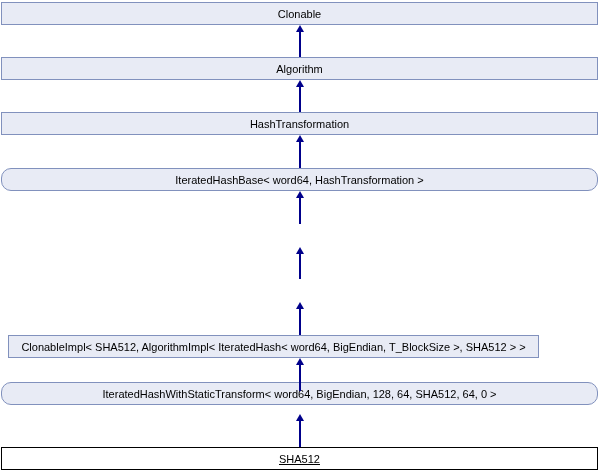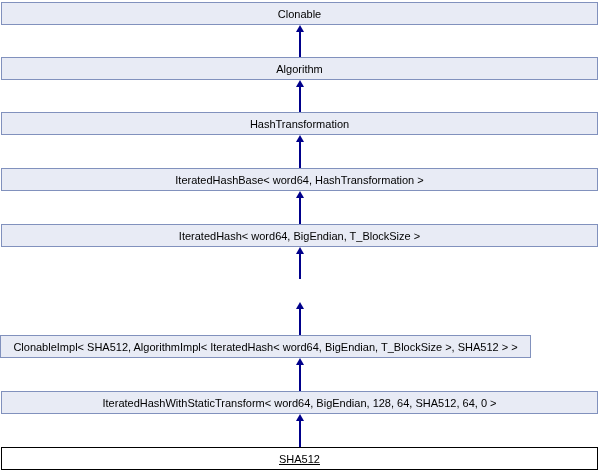--- a/index.html
+++ b/index.html
@@ -34,21 +34,21 @@
     background: var(--node-fill);
     display: flex;
     align-items: center;
     justify-content: center;
     font-size: 11px;
     color: var(--text);
     white-space: nowrap;
     overflow: hidden;
   }
   .node.wide {
-    left: 0;
+    left: 8px;
     width: 531px;
   }
   .node.current {
     border-color: var(--current-node-border);
     background: var(--current-node-fill);
   }
   .node span {
     display: inline-block;
   }
   .arrow {
@@ -82,30 +82,27 @@
 
   <div class="node" style="top:2px;">
     <span>Clonable</span>
   </div>
   <div class="node" style="top:112px;">
     <span>HashTransformation</span>
   </div>
   <div class="node" style="top:57px;">
     <span>Algorithm</span>
   </div>
-  <div class="node" style="top:168px;">
+  <div class="node" style="top:168px;border-radius:10px;">
     <span>IteratedHashBase&lt; word64, HashTransformation &gt;</span>
-  </div>
-  <div class="node" style="top:224px;">
-    <span>IteratedHash&lt; word64, BigEndian, T_BlockSize &gt;</span>
   </div>
   <div class="node wide" style="top:335px;">
     <span>ClonableImpl&lt; SHA512, AlgorithmImpl&lt; IteratedHash&lt; word64, BigEndian, T_BlockSize &gt;, SHA512 &gt; &gt;</span>
   </div>
-  <div class="node" style="top:391px;">
+  <div class="node" style="top:382px;border-radius:10px;">
     <span>IteratedHashWithStaticTransform&lt; word64, BigEndian, 128, 64, SHA512, 64, 0 &gt;</span>
   </div>
   <div class="node current" style="top:447px;text-decoration:underline;">
     <span>SHA512</span>
   </div>
 
   <div class="arrow" style="top:25px;height:32px;">
     <div class="arrow-head"></div>
     <div class="arrow-line"></div>
   </div>

